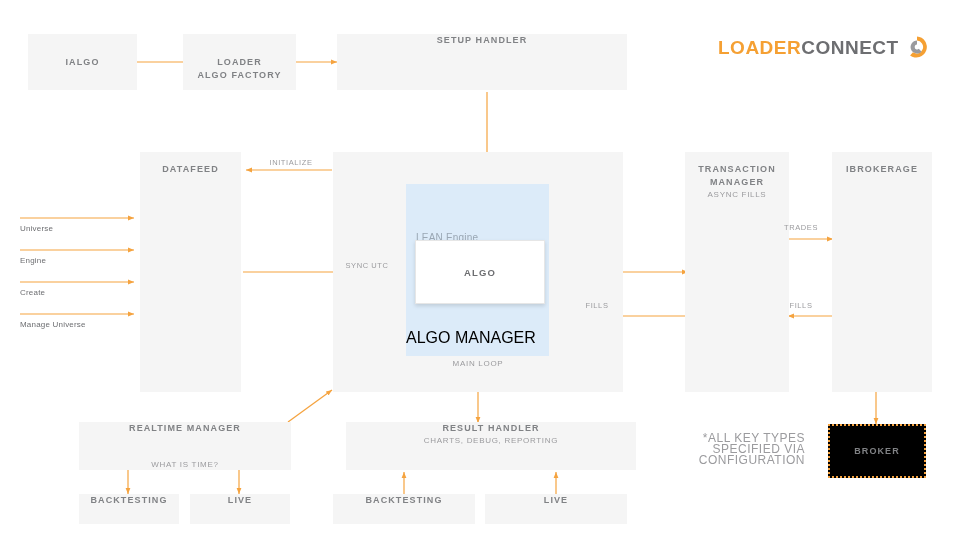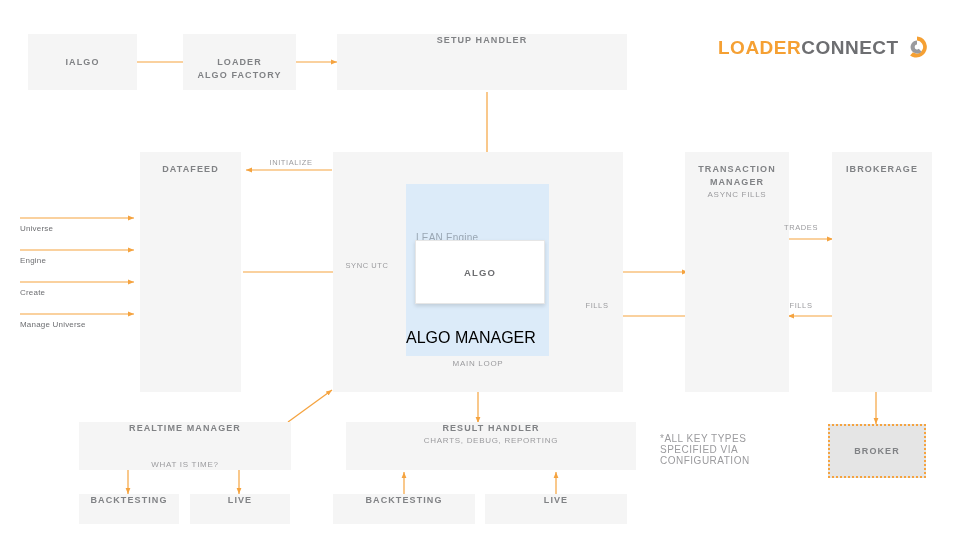--- a/index.html
+++ b/index.html
@@ -84,21 +84,21 @@
     top: 8px;
     font-size: 10px;
     color: #9aa7b4;
     letter-spacing: 0.2px;
     margin-top: 40px;
   }
 
   
   .box-dotted {
     position: absolute;
-    background: #e5e5e5;
+    background: #000000;
     border: 2px dotted #f5a33f;
     box-sizing: border-box;
     display: flex;
     align-items: center;
     justify-content: center;
   }
   .box-dotted .title {
     font-weight: bold;
     font-size: 9px;
     letter-spacing: 1.1px;
@@ -117,24 +117,24 @@
   }
   .side-label {
     position: absolute;
     font-size: 8px;
     color: #6d6e71;
     letter-spacing: 0.2px;
     white-space: nowrap;
   }
   .note {
     position: absolute;
-    font-size: 10px;
+    font-size: 12px;
     letter-spacing: 0.5px;
     color: #9b9b9e;
-    text-align: left;
+    text-align: right;
     line-height: 11px;
     white-space: pre-line;
   }
 
   
   #arrows {
     position: absolute;
     left: 0; top: 0;
     width: 960px;
     height: 540px;

